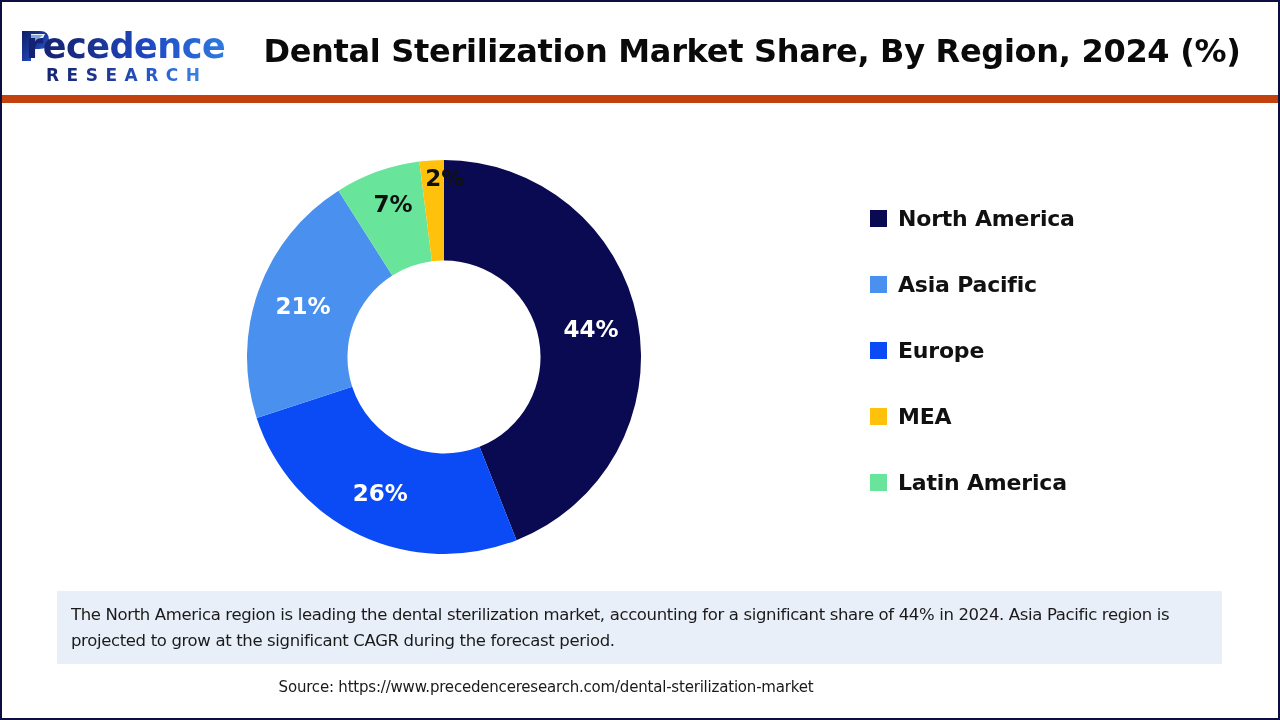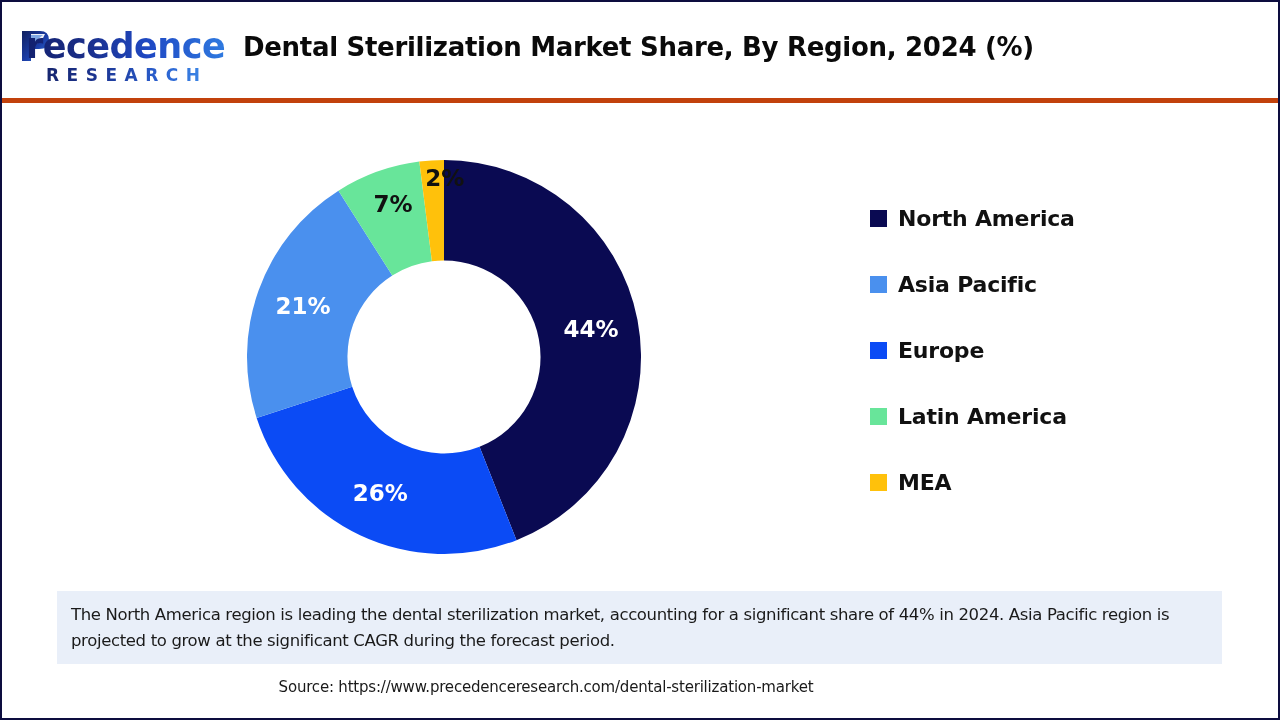--- a/index.html
+++ b/index.html
@@ -23,21 +23,21 @@
     border: 2px solid #0d0d3f;
   }
 
   
   #header {
     position: absolute;
     left: 0;
     top: 0;
     width: 1276px;
     height: 101px;
-    border-bottom: 5px solid #c2410c;
+    border-bottom: 8px solid #c2410c;
     box-sizing: border-box;
     background: #ffffff;
     padding-left: 8px;
   }
 
   #logo {
     position: absolute;
     left: 16px;
     top: 24px;
     width: 210px;
@@ -77,26 +77,26 @@
     line-height: 18px;
     background: linear-gradient(90deg, #16256f 0%, #1d3796 35%, #2a5fcf 70%, #3d8ae8 100%);
     -webkit-background-clip: text;
     background-clip: text;
     color: transparent;
     white-space: nowrap;
   }
 
   #chart-title {
     position: absolute;
-    left: 241px;
+    left: 250px;
     top: 30px;
     width: 1000px;
-    text-align: left;
-    font-family: "DejaVu Sans", sans-serif;
-    font-size: 26px;
+    text-align: center;
+    font-family: "DejaVu Sans", sans-serif;
+    font-size: 32px;
     font-weight: 700;
     color: #0a0a0a;
     letter-spacing: -0.3px;
     white-space: nowrap;
   }
 
   
   #chart-area {
     position: absolute;
     left: 0;
@@ -241,26 +241,26 @@
         </div>
         <div class="legend-row">
           <span class="legend-swatch" style="background: rgb(74, 144, 238);"></span>
           <span class="legend-label">Asia Pacific</span>
         </div>
         <div class="legend-row">
           <span class="legend-swatch" style="background: rgb(11, 75, 245);"></span>
           <span class="legend-label">Europe</span>
         </div>
         <div class="legend-row">
+          <span class="legend-swatch" style="background: rgb(255, 193, 11);"></span>
+          <span class="legend-label">MEA</span>
+        </div>
+        <div class="legend-row">
           <span class="legend-swatch" style="background: rgb(104, 229, 154);"></span>
           <span class="legend-label">Latin America</span>
-        </div>
-        <div class="legend-row">
-          <span class="legend-swatch" style="background: rgb(255, 193, 11);"></span>
-          <span class="legend-label">MEA</span>
         </div>
       </div>
   </div>
 
   <div id="callout">
     <div id="callout-text">The North America region is leading the dental sterilization market, accounting for a significant share of 44% in 2024. Asia Pacific region is projected to grow at the significant CAGR during the forecast period.</div>
   </div>
 
   <div id="source">Source: https://www.precedenceresearch.com/dental-sterilization-market</div>
 </div>

